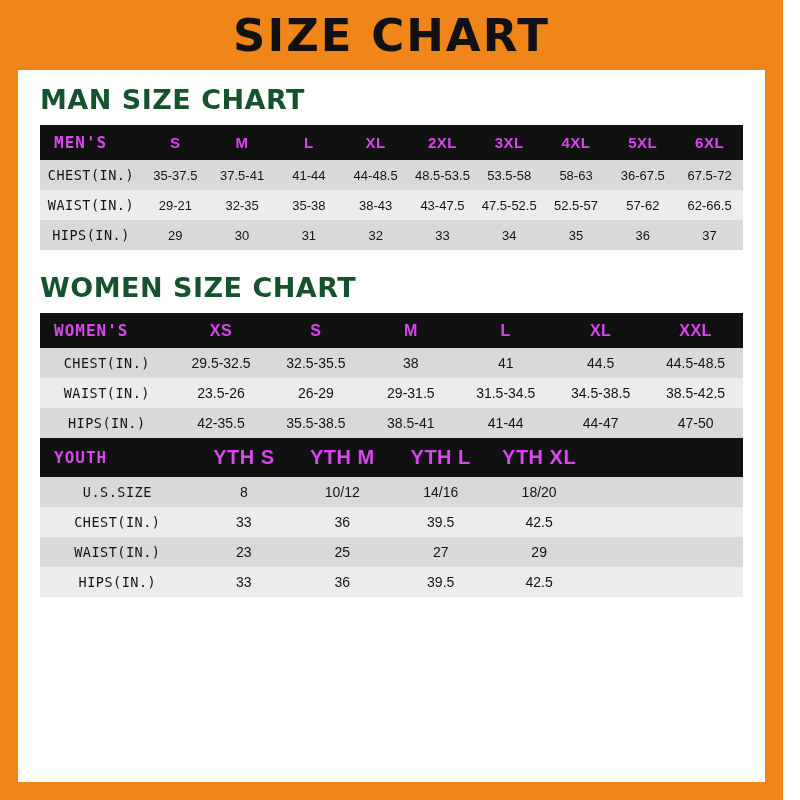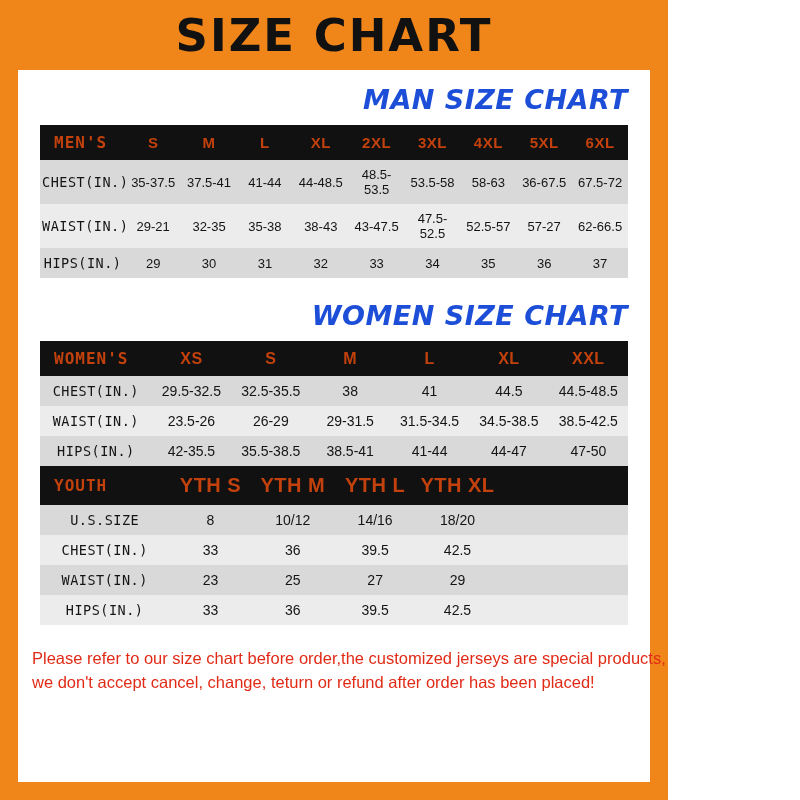--- a/index.html
+++ b/index.html
@@ -8,21 +8,21 @@
   }
   body {
     width: 800px;
     height: 800px;
     background: #ffffff;
     font-family: "Liberation Sans", sans-serif;
     overflow: hidden;
   }
   .page {
     position: relative;
-    width: 668px;
+    width: 783px;
     height: 800px;
     box-sizing: border-box;
     background: #ffffff;
     border-left: 18px solid #f08519;
     border-right: 18px solid #f08519;
   }
   .header-band {
     background: #f08519;
     height: 70px;
     display: flex;
@@ -35,48 +35,47 @@
     font-weight: bold;
     font-size: 45px;
     letter-spacing: 2px;
     color: #111111;
     line-height: 1;
   }
   .section {
     padding: 0 22px;
   }
   .section-title {
-    text-align: right;
+    text-align: left;
     font-family: "DejaVu Sans", sans-serif;
     font-weight: bold;
     font-size: 27px;
-    color: #1d4ed8;
+    color: #14532d;
     letter-spacing: 0.5px;
-    font-style: italic;
   }
   .men-title { margin: 14px 0 10px; }
   .women-title { margin: 22px 0 10px; }
   .youth-title { margin: 26px 0 10px; }
 
   table.chart {
     width: 100%;
     border-collapse: collapse;
     table-layout: fixed;
   }
   table.chart th, table.chart td {
     text-align: center;
     vertical-align: middle;
     font-family: "Liberation Sans", sans-serif;
   }
   
   .chart thead tr {
     background: #111111;
   }
   .chart thead th {
-    color: #c2410c;
+    color: #d946ef;
     font-size: 15px;
     font-weight: bold;
     padding: 8px 2px;
     letter-spacing: 0.5px;
   }
   .chart thead th.rowhead {
     font-family: "DejaVu Sans Mono", monospace;
     font-size: 16px;
     text-align: left;
     padding-left: 14px;
@@ -179,21 +178,21 @@
         </tr>
         <tr class="alt-lighter">
           <td class="rowhead">WAIST(IN.)</td>
           <td>29-21</td>
           <td>32-35</td>
           <td>35-38</td>
           <td>38-43</td>
           <td>43-47.5</td>
           <td>47.5-52.5</td>
           <td>52.5-57</td>
-          <td>57-27</td>
+          <td>57-62</td>
           <td>62-66.5</td>
         </tr>
         <tr class="alt-light">
           <td class="rowhead">HIPS(IN.)</td>
           <td>29</td>
           <td>30</td>
           <td>31</td>
           <td>32</td>
           <td>33</td>
           <td>34</td>
@@ -310,19 +309,15 @@
           <td>33</td>
           <td>36</td>
           <td>39.5</td>
           <td>42.5</td>
           <td></td>
         </tr>
       </tbody>
     </table>
   </div>
 
-  <div class="footer-note">
-    <div>Please refer to our size chart before order,the customized jerseys are special products,</div>
-    <div>we don't accept cancel, change, teturn or refund after order has been placed!</div>
-  </div>
 
   <div class="bottom-band"></div>
 </div>
 
 </body></html>

